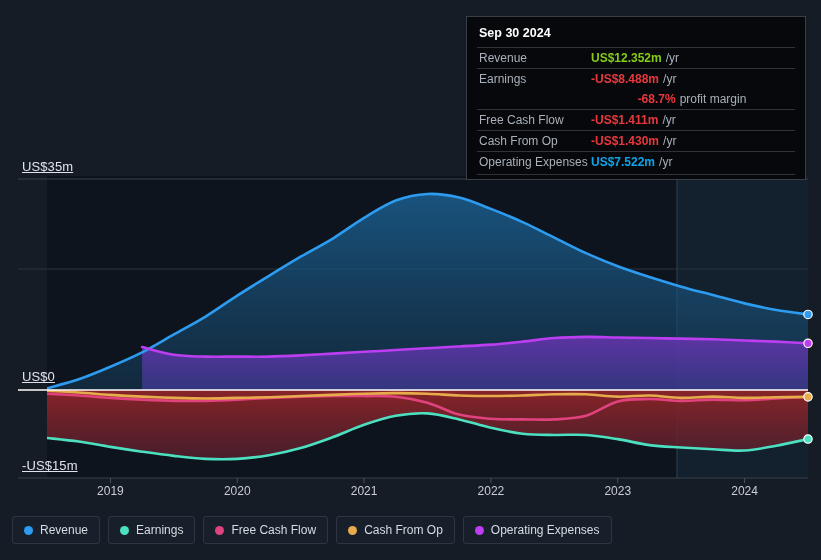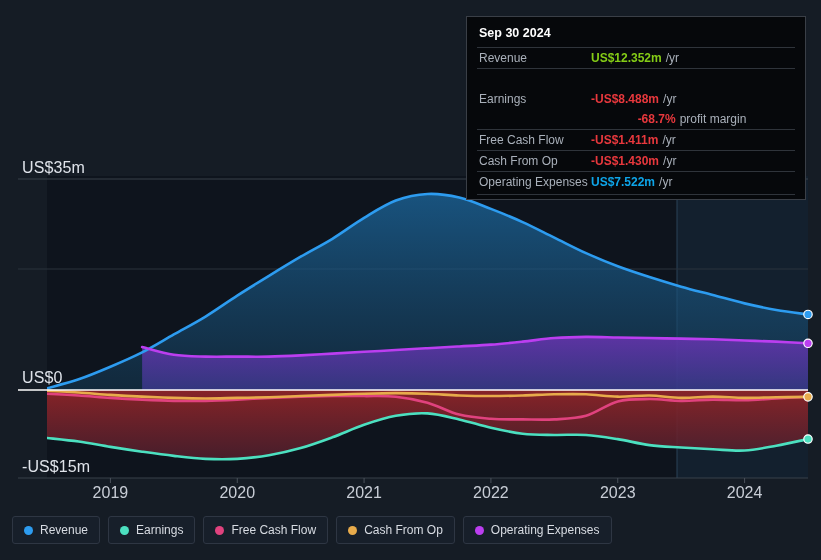--- a/index.html
+++ b/index.html
@@ -27,33 +27,34 @@
     left: 0;
     top: 0;
     width: 821px;
     height: 500px;
   }
   #chart-svg { display: block; }
 
   
   .axis-label {
     position: absolute;
-    font-size: 16px;
+    font-size: 13px;
     color: #dfe3ea;
     white-space: nowrap;
     letter-spacing: 0.1px;
+    text-decoration: underline;
   }
   .y-label-35 { left: 22px; top: 159px; }
   .y-label-0  { left: 22px; top: 369px; }
   .y-label-15 { left: 22px; top: 458px; text-align: center; }
 
   .x-label {
     position: absolute;
     top: 484px;
-    font-size: 16px;
+    font-size: 12px;
     color: #c8cdd6;
     transform: translateX(-50%);
     white-space: nowrap;
   }
 
   
   #tooltip {
     position: absolute;
     left: 466px;
     top: 16px;
@@ -212,21 +213,21 @@
   <div id="tooltip">
     <div class="tt-title">Sep 30 2024</div>
     <div id="tooltip-rows">
         <div class="tt-row">
           <div class="tt-label">Revenue</div>
           <div class="tt-value" style="color: #84cc16;">US$12.352m</div>
           <div class="tt-suffix">/yr</div>
         </div>
         <div class="tt-row">
           <div class="tt-label">Earnings</div>
-          <div class="tt-value" style="color: rgb(232, 56, 61); margin-top: 20px;">-US$8.488m</div>
+          <div class="tt-value" style="color: rgb(232, 56, 61);">-US$8.488m</div>
           <div class="tt-suffix">/yr</div>
         </div>
         <div class="tt-row no-rule">
           <div class="tt-label"></div>
           <div class="tt-value" style="color: rgb(232, 56, 61);">-68.7%</div>
           <div class="tt-suffix">profit margin</div>
         </div>
         <div class="tt-row">
           <div class="tt-label">Free Cash Flow</div>
           <div class="tt-value" style="color: rgb(232, 56, 61);">-US$1.411m</div>

